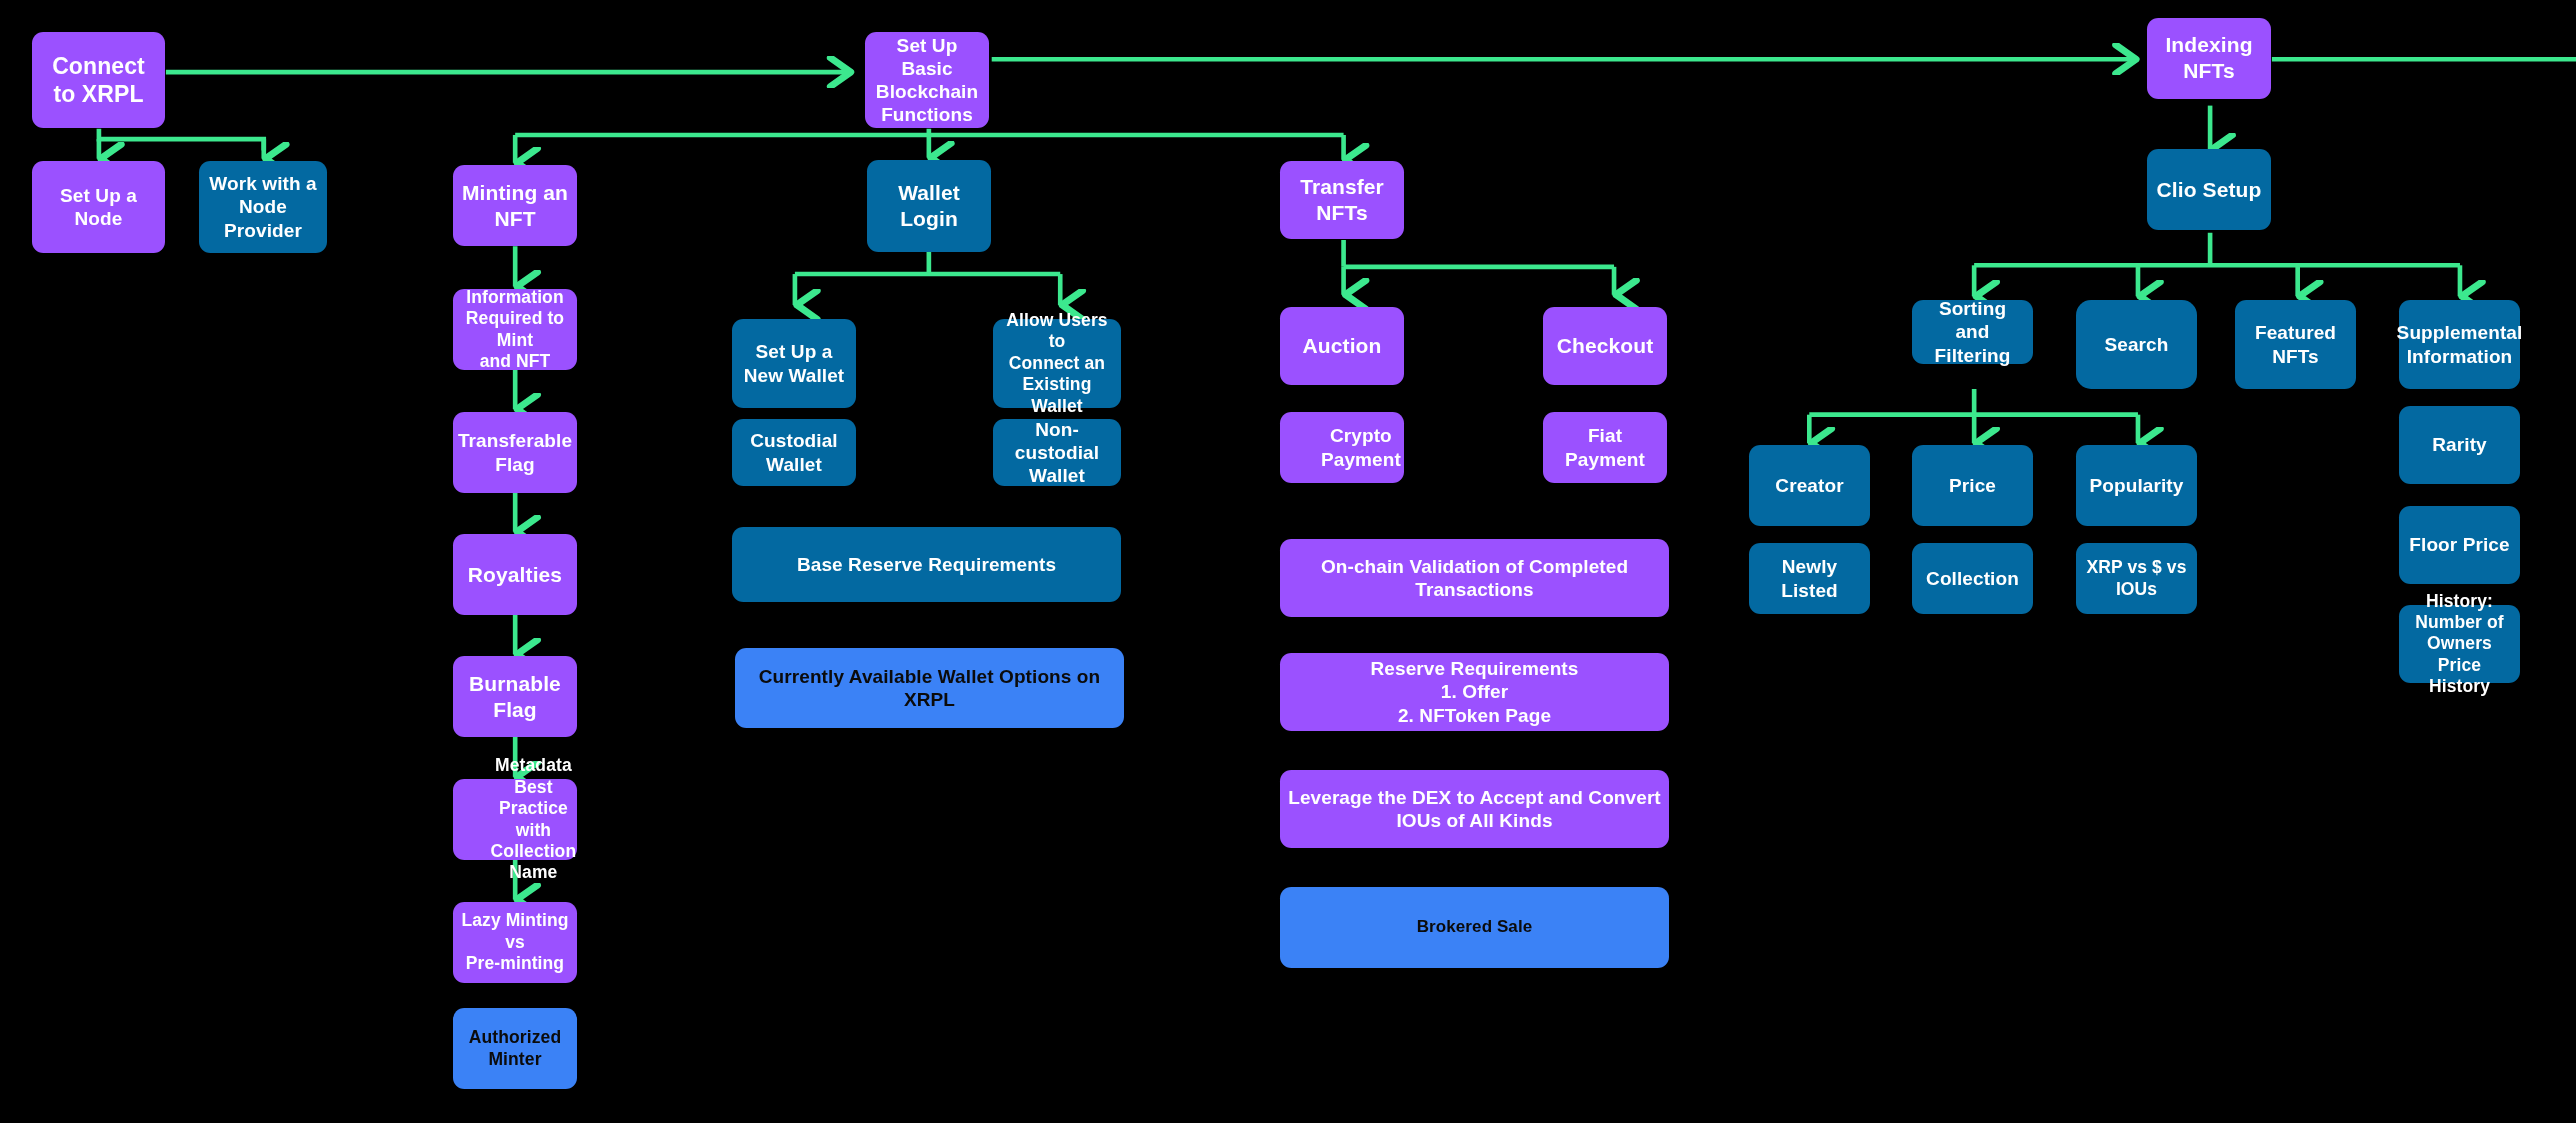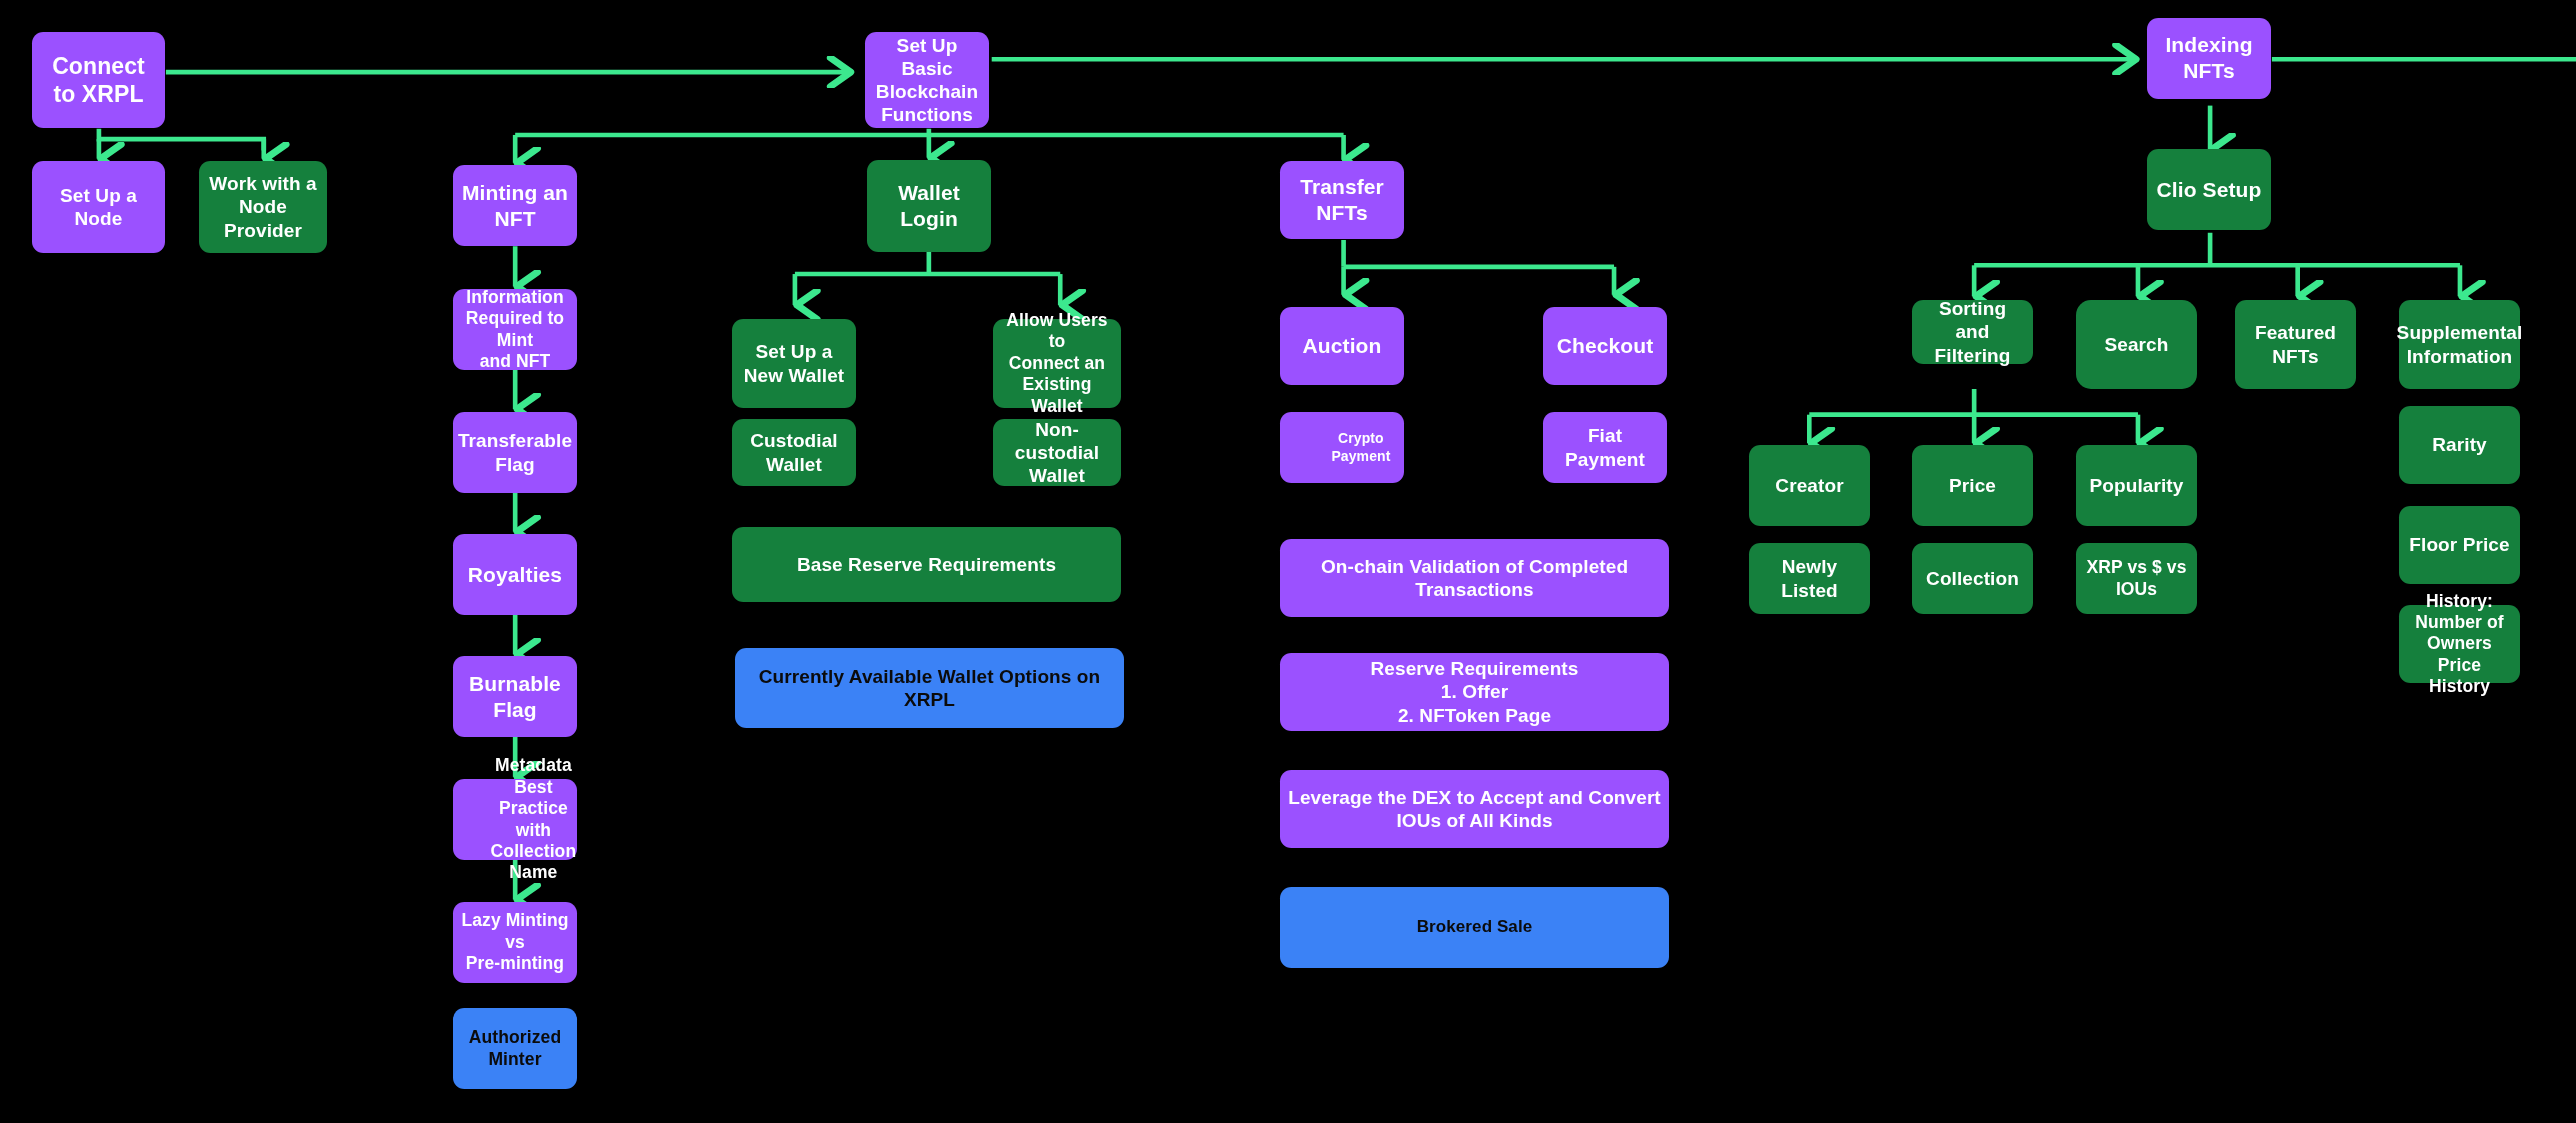--- a/index.html
+++ b/index.html
@@ -39,21 +39,21 @@
     font-weight: bold;
     white-space: pre-line;
     letter-spacing: 0.1px;
     z-index: 5;
   }
   .node.purple {
     background: #9b51ff;
     color: #ffffff;
   }
   .node.dark {
-    background: #15803d;
+    background: #0369a1;
     color: #ffffff;
   }
   .node.white {
     background: #3b82f6;
     color: #0b0b0b;
   }
 </style>
 </head>
 <body>
 
@@ -147,21 +147,21 @@
 Connect an
 Existing Wallet</div>
       <div class="node dark" style="left: 732px; top: 419px; width: 124px; height: 67px; font-size: 19px;">Custodial Wallet</div>
       <div class="node dark" style="left: 993px; top: 419px; width: 128px; height: 67px; font-size: 19px;">Non-custodial
 Wallet</div>
       <div class="node dark" style="left: 732px; top: 527px; width: 389px; height: 75px; font-size: 19px;">Base Reserve Requirements</div>
       <div class="node white" style="left: 735px; top: 648px; width: 389px; height: 80px; font-size: 19px;">Currently Available Wallet Options on XRPL</div>
       <div class="node purple" style="left: 1280px; top: 161px; width: 124px; height: 78px; font-size: 21px;">Transfer NFTs</div>
       <div class="node purple" style="left: 1280px; top: 307px; width: 124px; height: 78px; font-size: 21px;">Auction</div>
       <div class="node purple" style="left: 1543px; top: 307px; width: 124px; height: 78px; font-size: 21px;">Checkout</div>
-      <div class="node purple" style="left: 1280px; top: 412px; width: 124px; height: 71px; font-size: 14px; padding-left: 45px;">Crypto Payment</div>
+      <div class="node purple" style="left: 1280px; top: 412px; width: 124px; height: 71px; font-size: 19px; padding-left: 45px;">Crypto Payment</div>
       <div class="node purple" style="left: 1543px; top: 412px; width: 124px; height: 71px; font-size: 19px;">Fiat Payment</div>
       <div class="node purple" style="left: 1280px; top: 539px; width: 389px; height: 78px; font-size: 19px;">On-chain Validation of Completed Transactions</div>
       <div class="node purple" style="left: 1280px; top: 653px; width: 389px; height: 78px; font-size: 19px;">Reserve Requirements
 1. Offer
 2. NFToken Page</div>
       <div class="node purple" style="left: 1280px; top: 770px; width: 389px; height: 78px; font-size: 19px;">Leverage the DEX to Accept and Convert IOUs of All Kinds</div>
       <div class="node white" style="left: 1280px; top: 887px; width: 389px; height: 81px; font-size: 17px;">Brokered Sale</div>
       <div class="node purple" style="left: 2147px; top: 17.5px; width: 124px; height: 81px; font-size: 21px;">Indexing NFTs</div>
       <div class="node dark" style="left: 2147px; top: 149px; width: 124px; height: 81px; font-size: 21px;">Clio Setup</div>
       <div class="node dark" style="left: 1912px; top: 300px; width: 121px; height: 64px; font-size: 19px;">Sorting and

